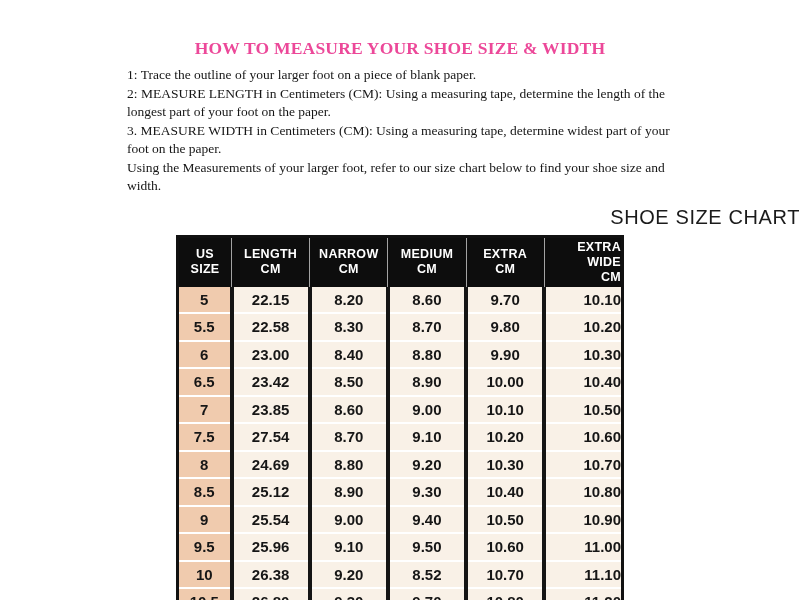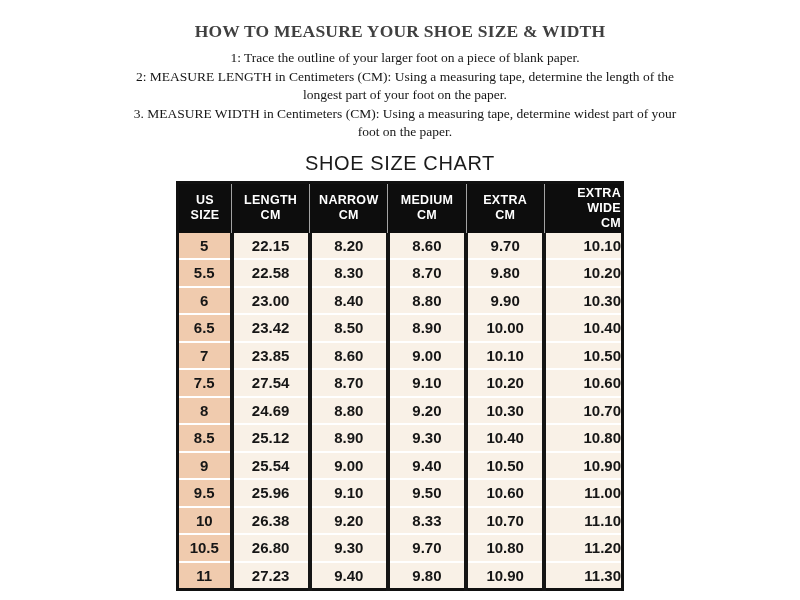--- a/index.html
+++ b/index.html
@@ -7,42 +7,42 @@
     width: 800px; height: 600px;
     background: #ffffff;
     color: #1c1c1c;
     font-family: "Liberation Serif", serif;
     overflow: hidden;
   }
   .doc { width: 800px; height: 600px; position: relative; }
 
   .title {
     margin: 0;
-    padding-top: 21px;
+    padding-top: 38px;
     text-align: center;
     font-family: "Liberation Serif", serif;
     font-weight: bold;
     font-size: 17.5px;
     letter-spacing: 0.2px;
-    color: #404040;
+    color: #ec4899;
   }
 
   .instructions {
     width: 556px;
     margin: 7px 0 0 127px;
     font-family: "Liberation Serif", serif;
     font-size: 13.5px;
     line-height: 18.5px;
     color: #161616;
   }
-  .instructions p { margin: 0; text-align: center; }
+  .instructions p { margin: 0; }
 
   .chart-heading {
     margin: 10px 0 6px 0;
-    text-align: center;
+    text-align: right;
     font-family: "Liberation Sans", sans-serif;
     font-weight: 500;
     font-size: 20px;
     letter-spacing: 0.6px;
     color: #1b1b1b;
   }
 
   table.size-table {
     border-collapse: collapse;
     table-layout: fixed;
@@ -88,20 +88,21 @@
 <body>
 
 <div class="doc">
 
   <h1 class="title">HOW TO MEASURE YOUR SHOE SIZE &amp; WIDTH</h1>
 
   <div class="instructions">
     <p>1: Trace the outline of your larger foot on a piece of blank paper.</p>
     <p>2: MEASURE LENGTH in Centimeters (CM): Using a measuring tape, determine the length of the longest part of your foot on the paper.</p>
     <p>3. MEASURE WIDTH in Centimeters (CM): Using a measuring tape, determine widest part of your foot on the paper.</p>
+    <p>Using the Measurements of your larger foot, refer to our size chart below to find your shoe size and width.</p>
   </div>
 
   <h2 class="chart-heading">SHOE SIZE CHART</h2>
 
   <table class="size-table">
     <colgroup>
       <col class="col-size">
       <col>
         <col>
         <col>
@@ -214,21 +215,21 @@
           <td>25.96</td>
           <td>9.10</td>
           <td>9.50</td>
           <td>10.60</td>
           <td>11.00</td>
         </tr>
         <tr>
           <td>10</td>
           <td>26.38</td>
           <td>9.20</td>
-          <td>8.33</td>
+          <td>8.52</td>
           <td>10.70</td>
           <td>11.10</td>
         </tr>
         <tr>
           <td>10.5</td>
           <td>26.80</td>
           <td>9.30</td>
           <td>9.70</td>
           <td>10.80</td>
           <td>11.20</td>

